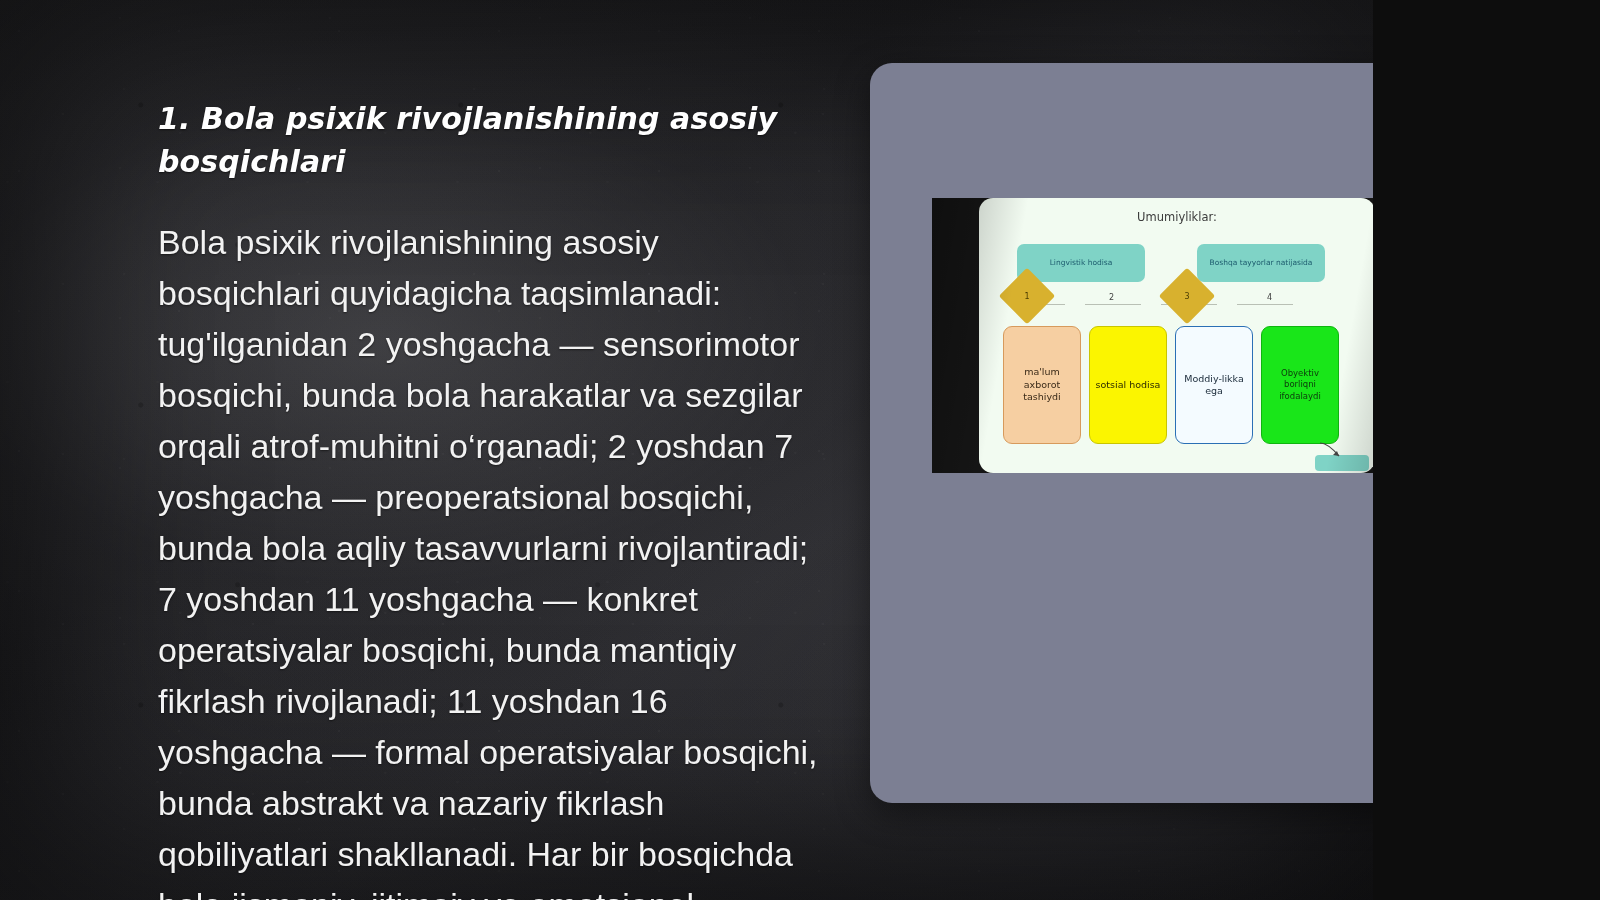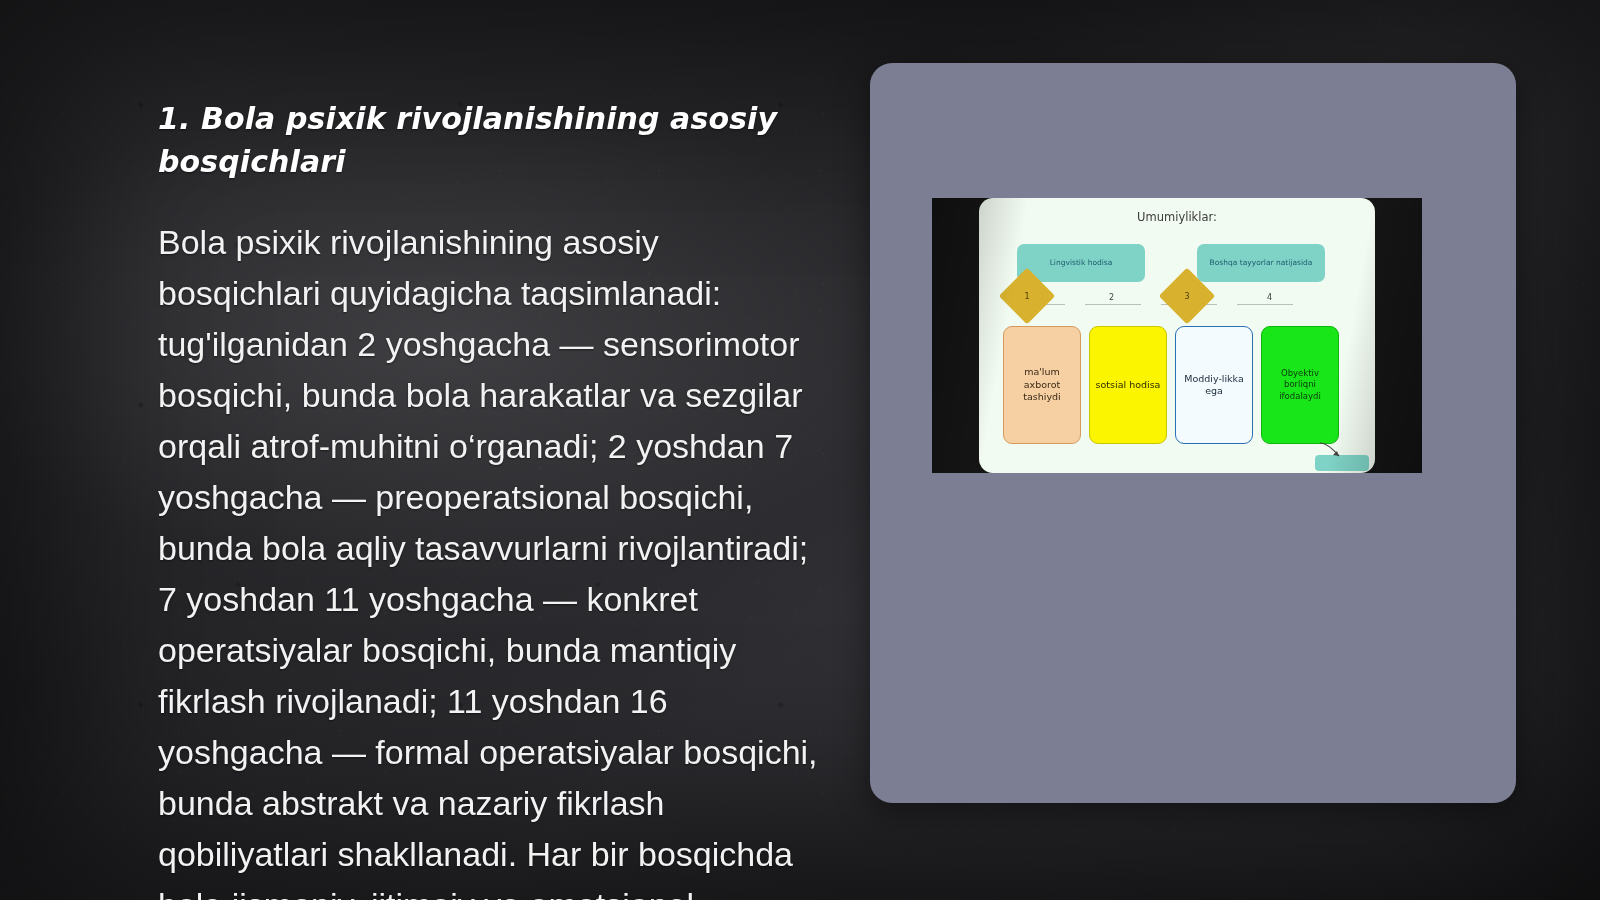--- a/index.html
+++ b/index.html
@@ -9,21 +9,21 @@
   }
   body {
     width: 1600px;
     height: 900px;
     overflow: hidden;
     font-family: "DejaVu Sans", sans-serif;
   }
 
   .slide {
     position: relative;
-    width: 1600px;
+    width: 1373px;
     height: 900px;
     background:
       radial-gradient(ellipse 70% 60% at 28% 38%, rgba(86,86,90,0.55) 0%, rgba(50,50,54,0.25) 45%, rgba(20,20,22,0.05) 75%),
       radial-gradient(ellipse 55% 45% at 78% 75%, rgba(70,70,76,0.35) 0%, rgba(25,25,28,0.02) 70%),
       radial-gradient(ellipse 40% 30% at 90% 10%, rgba(60,60,66,0.30) 0%, rgba(20,20,22,0.02) 70%),
       linear-gradient(145deg, #2b2b2e 0%, #232326 35%, #2e2e32 60%, #1e1e21 100%);
     overflow: hidden;
   }
   
   .slide::before {

